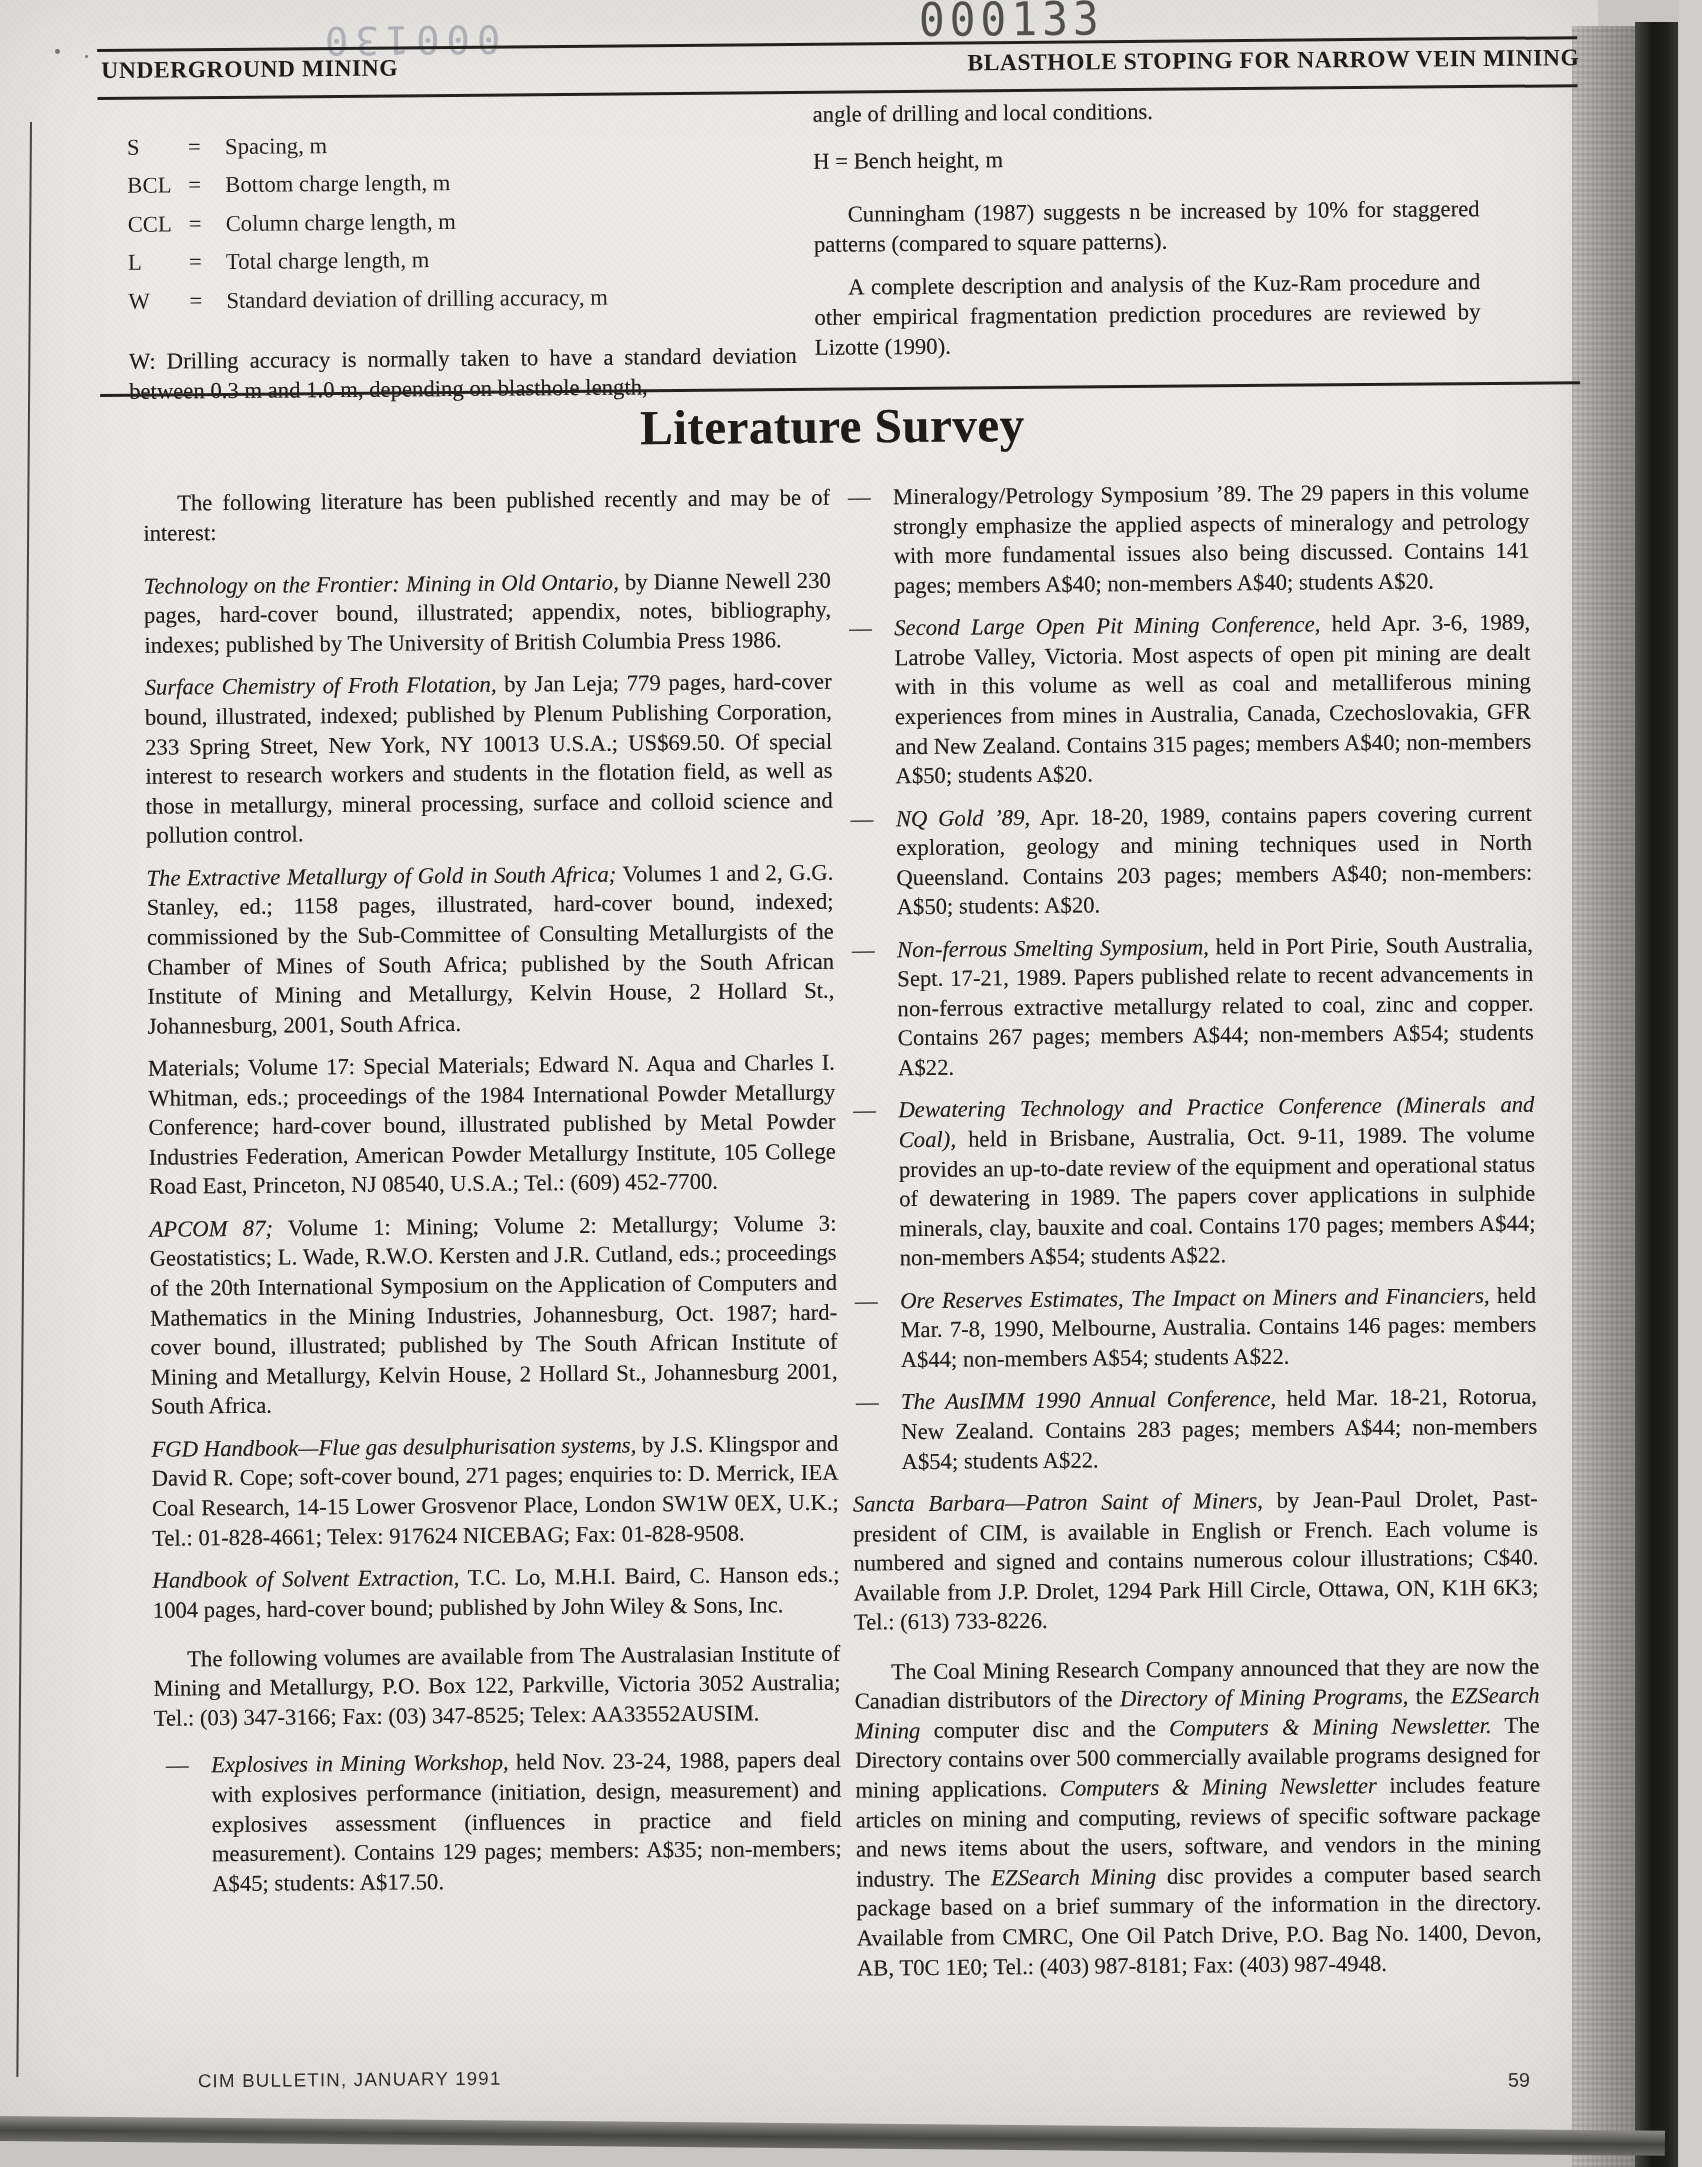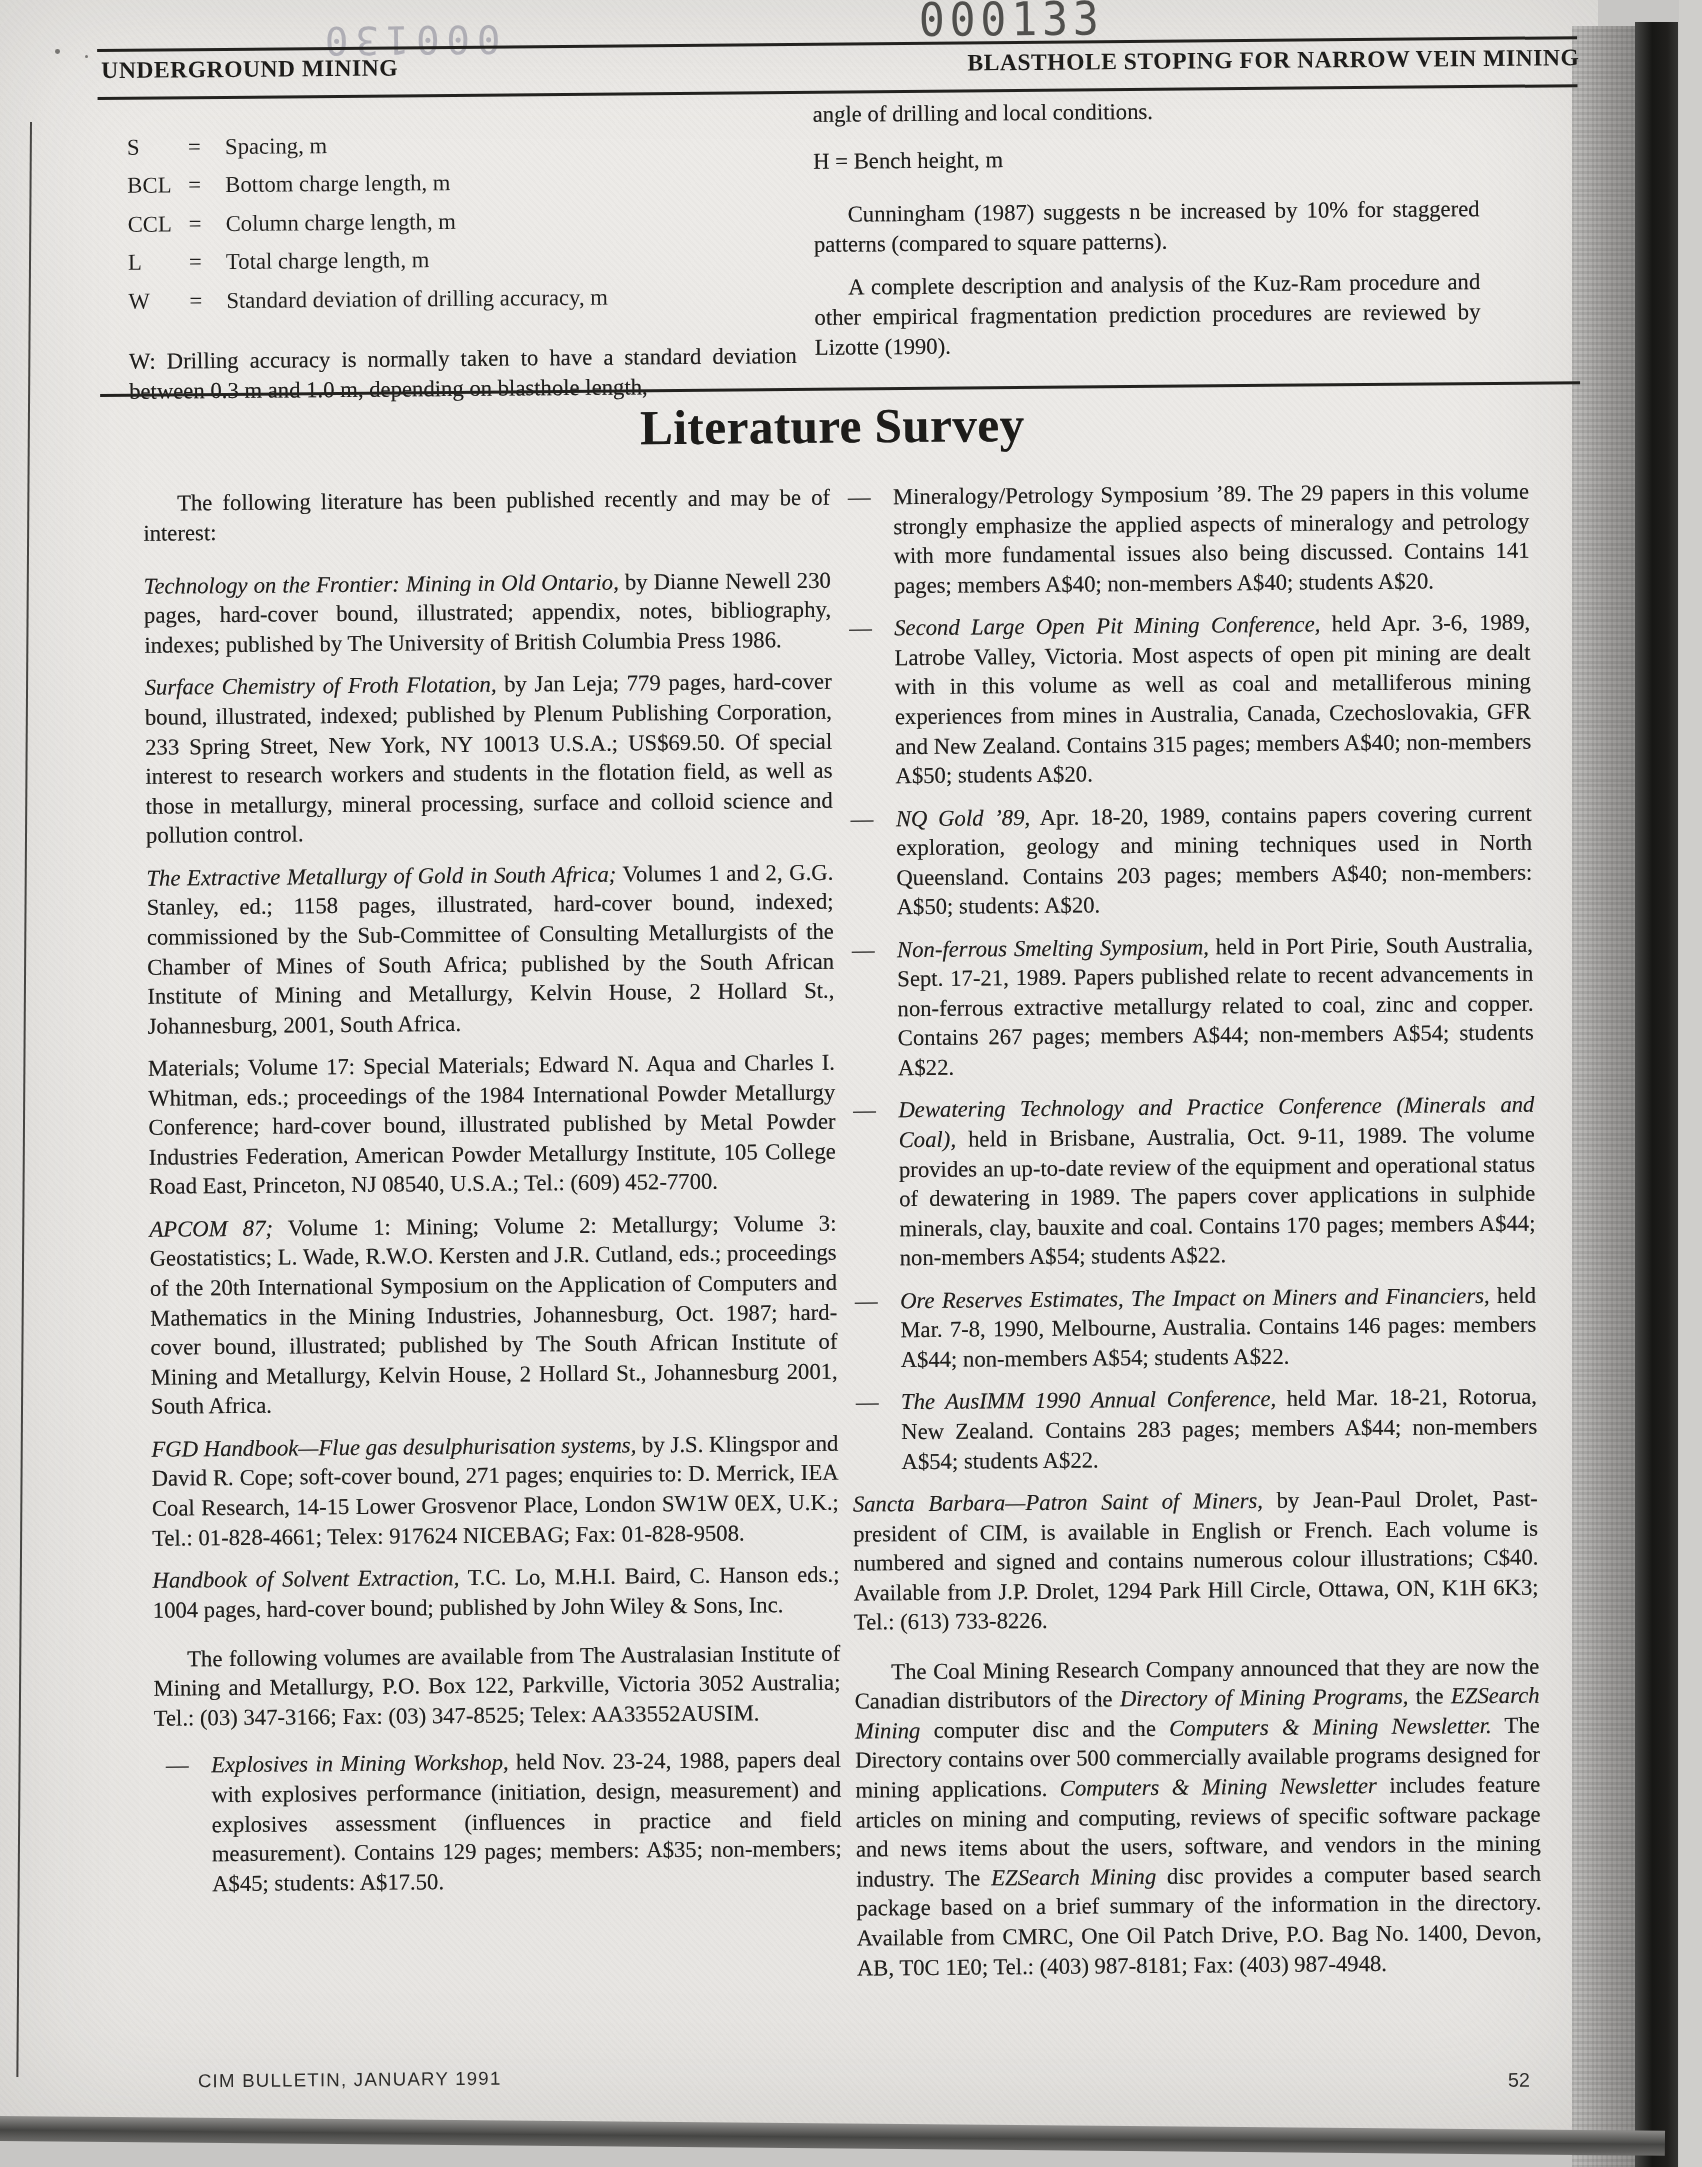--- a/index.html
+++ b/index.html
@@ -209,17 +209,17 @@
       <p class="entry dash"><span class="dash-mark">—</span><span class="it">Dewatering Technology and Practice Conference (Minerals and Coal),</span><span> held in Brisbane, Australia, Oct. 9-11, 1989. The volume provides an up-to-date review of the equipment and operational status of dewatering in 1989. The papers cover applications in sulphide minerals, clay, bauxite and coal. Contains 170 pages; members A$44; non-members A$54; students A$22.</span></p>
       <p class="entry dash"><span class="dash-mark">—</span><span class="it">Ore Reserves Estimates, The Impact on Miners and Financiers,</span><span> held Mar. 7-8, 1990, Melbourne, Australia. Contains 146 pages: members A$44; non-members A$54; students A$22.</span></p>
       <p class="entry dash"><span class="dash-mark">—</span><span class="it">The AusIMM 1990 Annual Conference,</span><span> held Mar. 18-21, Rotorua, New Zealand. Contains 283 pages; members A$44; non-members A$54; students A$22.</span></p>
 
       <p class="entry" style="margin-top:5.9px;"><span class="it">Sancta Barbara—Patron Saint of Miners,</span><span> by Jean-Paul Drolet, Past-president of CIM, is available in English or French. Each volume is numbered and signed and contains numerous colour illustrations; C$40. Available from J.P. Drolet, 1294 Park Hill Circle, Ottawa, ON, K1H 6K3; Tel.: (613) 733-8226.</span></p>
 
       <p class="cmrc"><span>The Coal Mining Research Company announced that they are now the Canadian distributors of the </span><span class="it">Directory of Mining Programs,</span><span> the </span><span class="it">EZSearch Mining</span><span> computer disc and the </span><span class="it">Computers &amp; Mining Newsletter.</span><span> The Directory contains over 500 commercially available programs designed for mining applications. </span><span class="it">Computers &amp; Mining Newsletter</span><span> includes feature articles on mining and computing, reviews of specific software package and news items about the users, software, and vendors in the mining industry. The </span><span class="it">EZSearch Mining</span><span> disc provides a computer based search package based on a brief summary of the information in the directory. Available from CMRC, One Oil Patch Drive, P.O. Bag No. 1400, Devon, AB, T0C 1E0; Tel.: (403) 987-8181; Fax: (403) 987-4948.</span></p>
     </div>
 
     <div class="footer-left">CIM BULLETIN, JANUARY 1991</div>
-    <div class="footer-page">52</div>
+    <div class="footer-page">59</div>
 
   </div>
 </div>
 
 
 </body></html>

